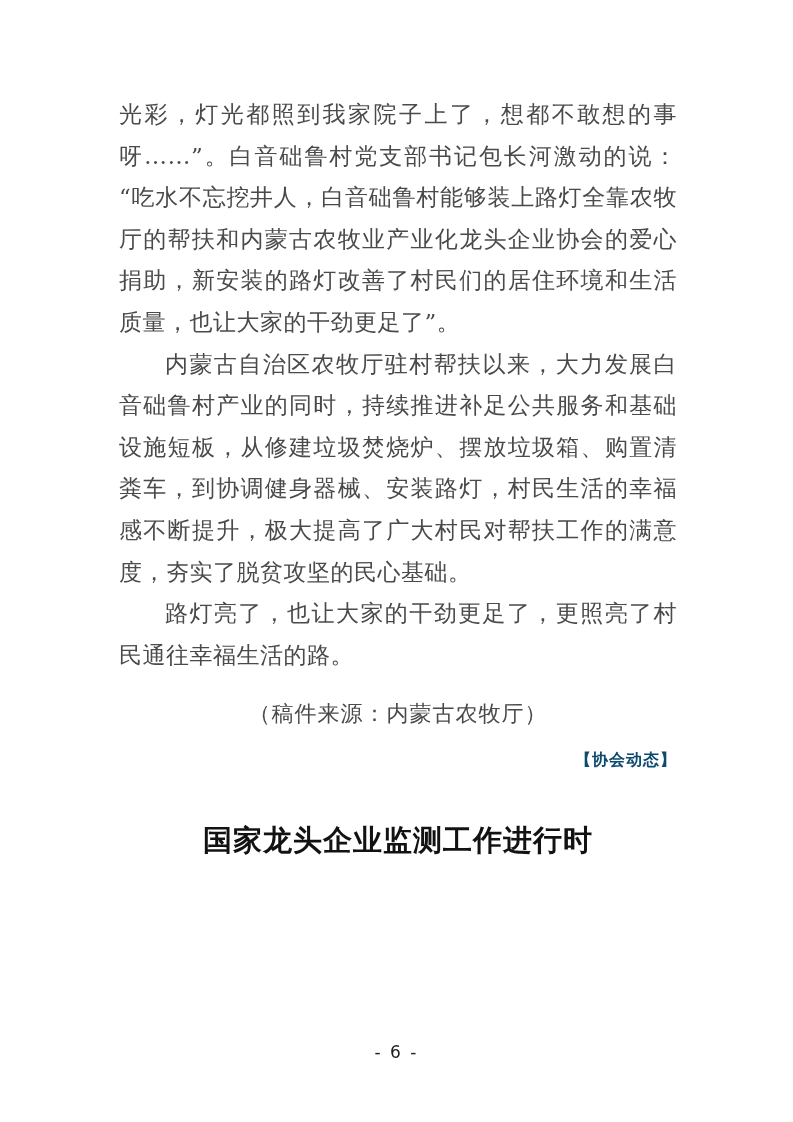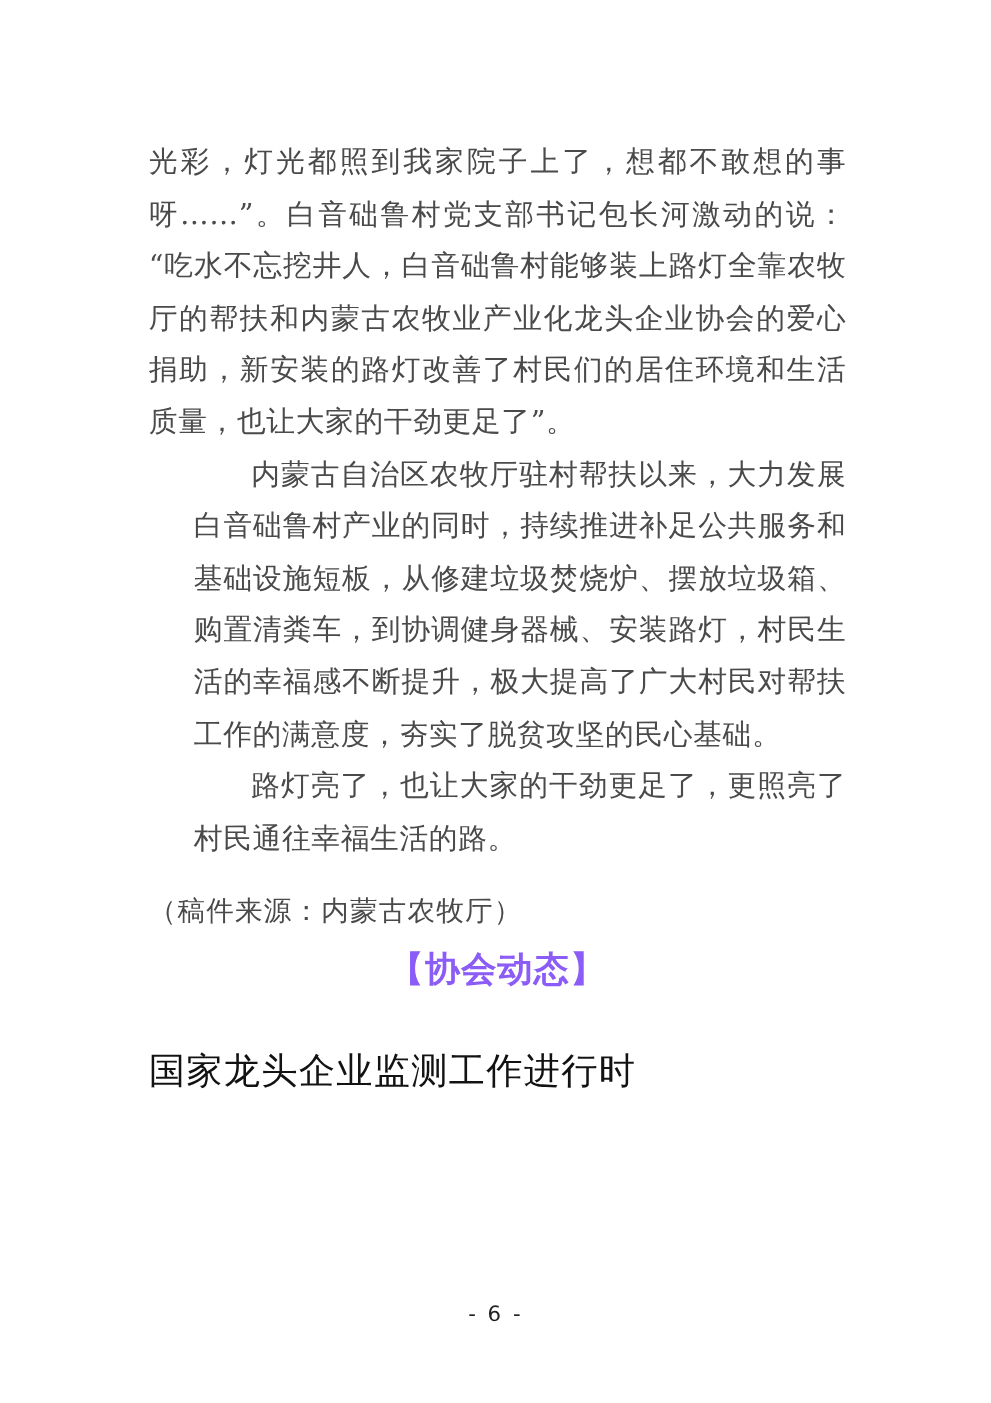--- a/index.html
+++ b/index.html
@@ -11,60 +11,60 @@
     position: relative;
     width: 793px;
     height: 1122px;
     background: #ffffff;
     overflow: hidden;
     font-family: "DejaVu Serif", "Liberation Serif", serif;
   }
   .content {
     position: absolute;
     left: 119px;
-    top: 110px;
+    top: 94px;
     width: 558px;
   }
   .body-par {
     margin: 0;
     font-size: 23px;
     line-height: 41.6px;
     color: #4a4a4a;
     text-align: justify;
     text-justify: inter-character;
     letter-spacing: 0.5px;
     font-weight: 400;
   }
-  .indent { text-indent: 2em; margin-left: 36px; }
+  .indent { text-indent: 2em; }
   .no-indent { text-indent: 0; }
   .source-line {
     margin: 17px 0 0 0;
     font-size: 22px;
     line-height: 41.6px;
     color: #4a4a4a;
-    text-align: left;
+    text-align: center;
     letter-spacing: 1px;
   }
   .section-label {
     margin: 4px 0 0 0;
     font-family: "DejaVu Sans", "Liberation Sans", sans-serif;
-    font-size: 28px;
+    font-size: 16px;
     line-height: 42px;
     font-weight: 700;
-    color: #8b5cf6;
-    text-align: center;
+    color: #0c4a6e;
+    text-align: right;
     letter-spacing: 1px;
   }
   .article-title {
     margin: 36px 0 0 0;
     font-size: 29px;
     line-height: 46px;
-    font-weight: 400;
+    font-weight: 700;
     color: #121212;
-    text-align: left;
+    text-align: center;
     letter-spacing: 1px;
     font-family: "DejaVu Serif", "Liberation Serif", serif;
   }
   .first-body-after-title {
     margin-top: 16px;
   }
   .page-footer {
     position: absolute;
     left: 0;
     top: 1042px;

